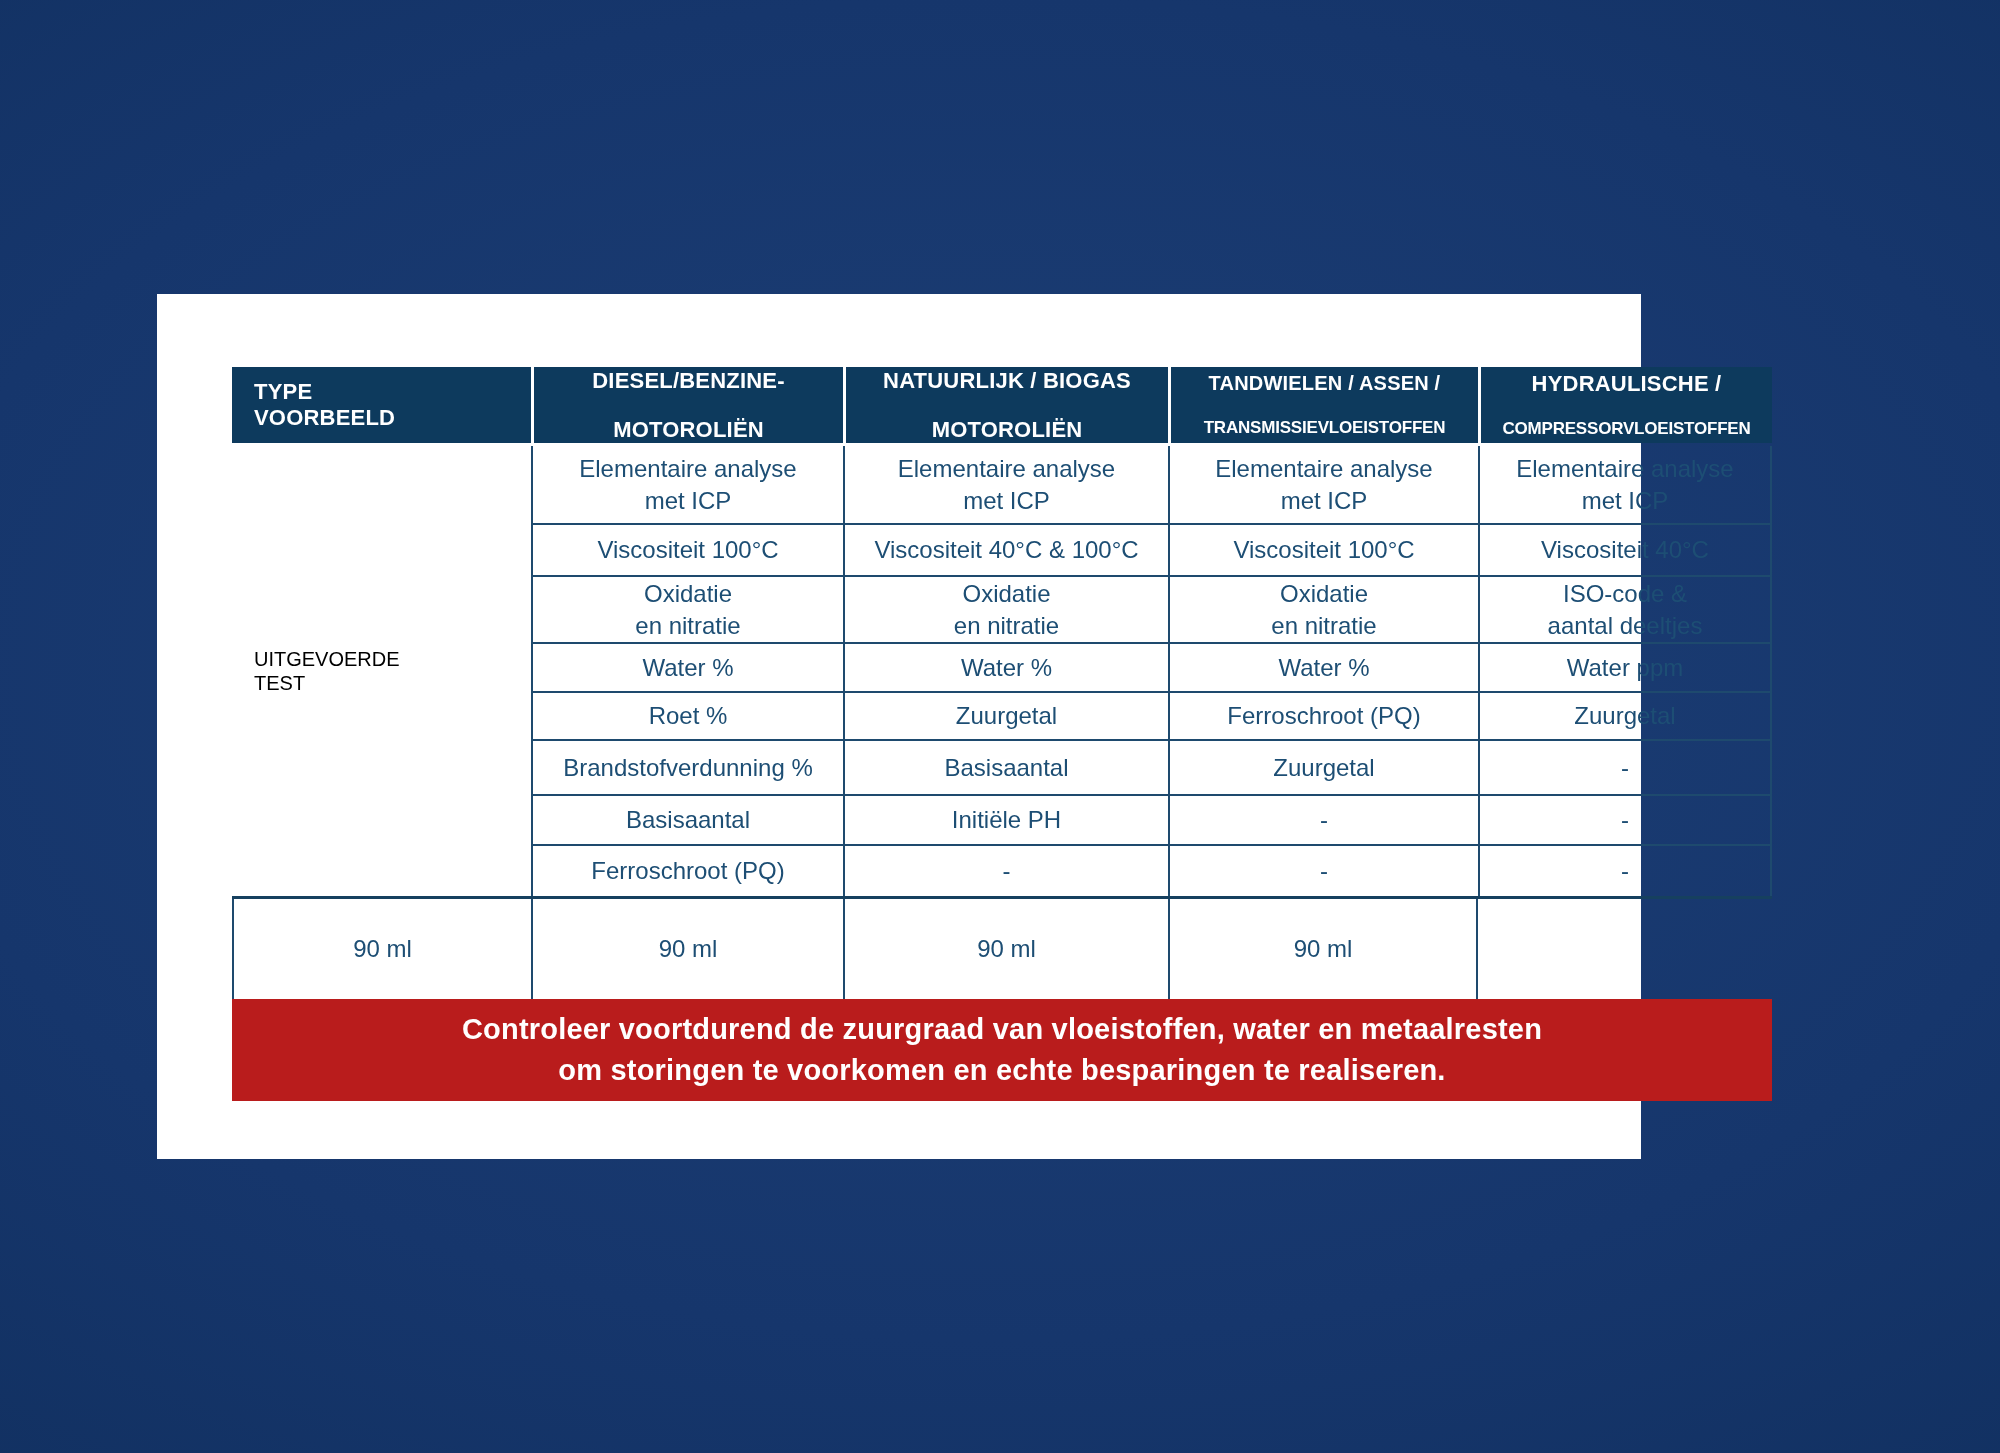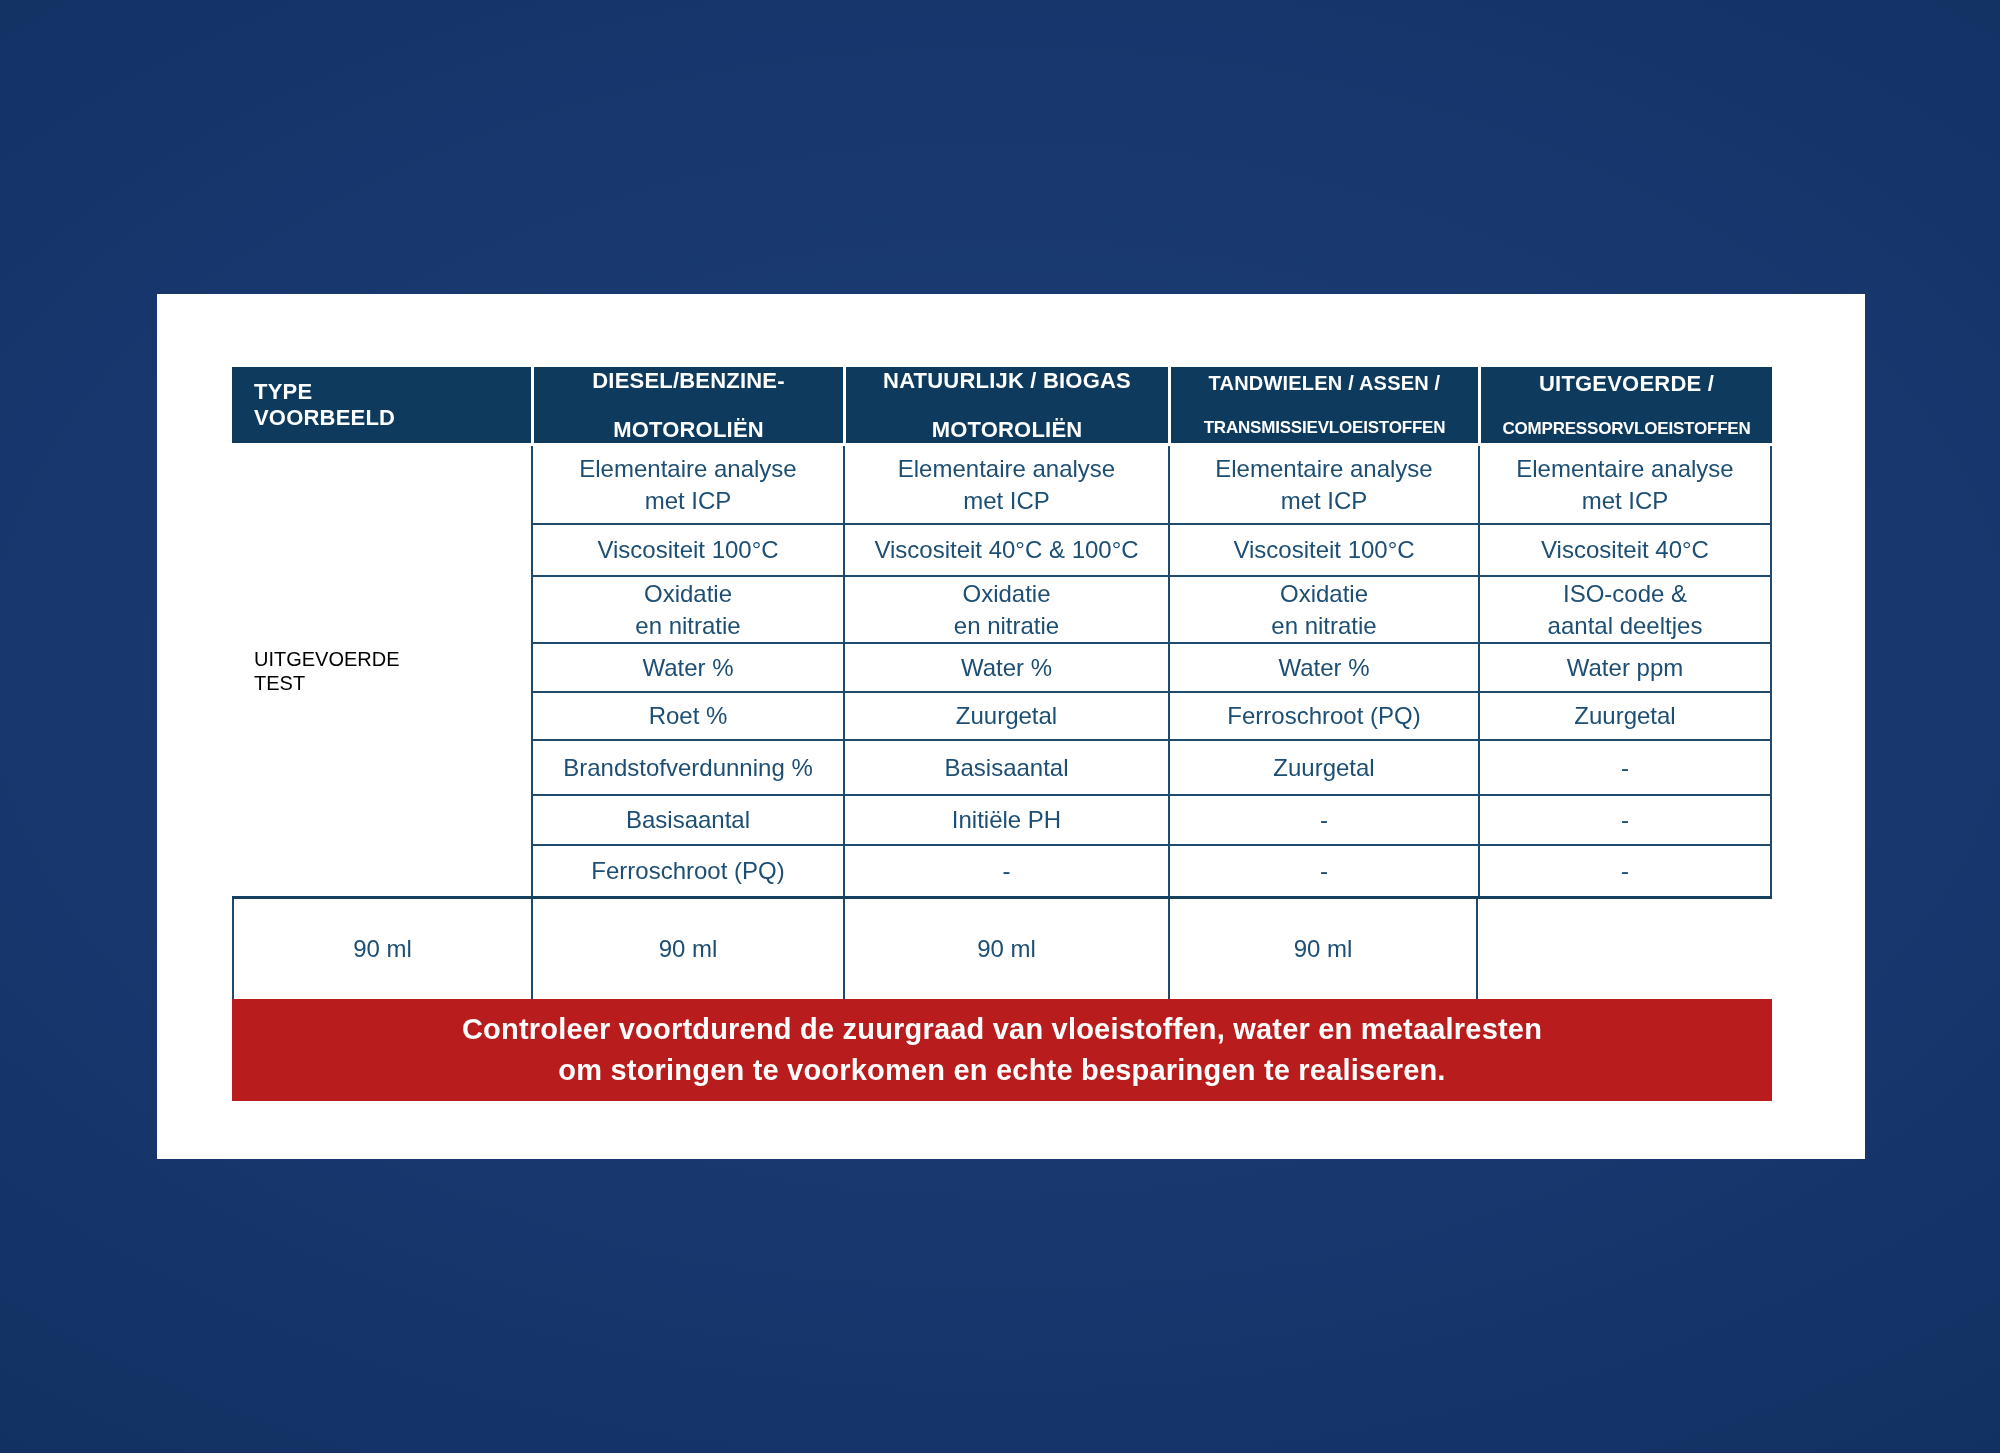--- a/index.html
+++ b/index.html
@@ -2,21 +2,21 @@
 <html><head>
 <meta charset="utf-8">
 <style>
   html,body{margin:0;padding:0;}
   body{
     width:2000px;height:1453px;overflow:hidden;
     font-family:"Liberation Sans",sans-serif;
     background:radial-gradient(ellipse 130% 110% at 50% 46%, #1d3f76 0%, #16366c 42%, #113060 68%, #0c2351 100%);
   }
   .card{
-    position:absolute;left:157px;top:294px;width:1708px;height:865px;
+    position:absolute;left:157px;top:294px;width:1484px;height:865px;
     background:#ffffff;
   }
   .content{position:absolute;left:75px;top:73px;width:1540px;}
 
   
   .thead{
     display:grid;
     grid-template-columns:299px 312px 325px 310px 294px;
     height:76px;
   }
@@ -103,21 +103,21 @@
         </div>
         <div class="th">
           <span class="l1">NATUURLIJK / BIOGAS</span>
           <span class="l2">MOTOROLIËN</span>
         </div>
         <div class="th">
           <span class="l1">TANDWIELEN / ASSEN /</span>
           <span class="l2">TRANSMISSIEVLOEISTOFFEN</span>
         </div>
         <div class="th">
-          <span class="l1">UITGEVOERDE /</span>
+          <span class="l1">HYDRAULISCHE /</span>
           <span class="l2">COMPRESSORVLOEISTOFFEN</span>
         </div>
       </div>
 
       <div class="tbody">
         <div class="rowgroup-label">UITGEVOERDE
 TEST</div>
 
         <div class="bcell fr">Elementaire analyse
 met ICP</div>

